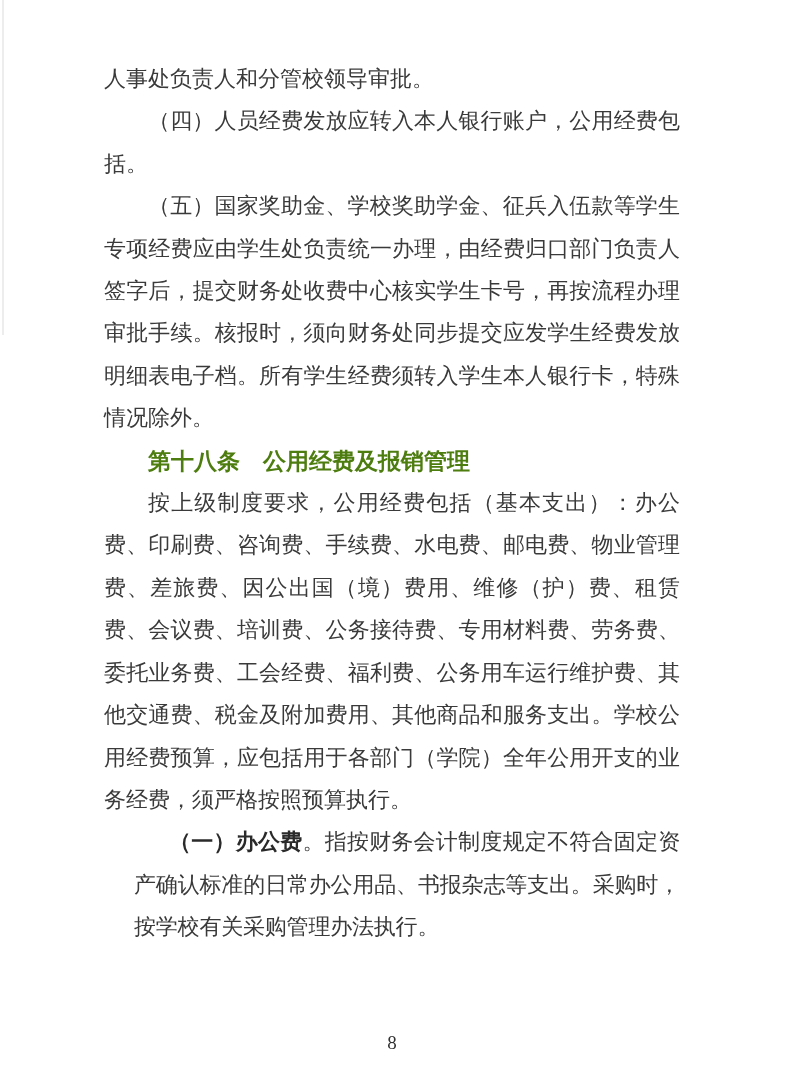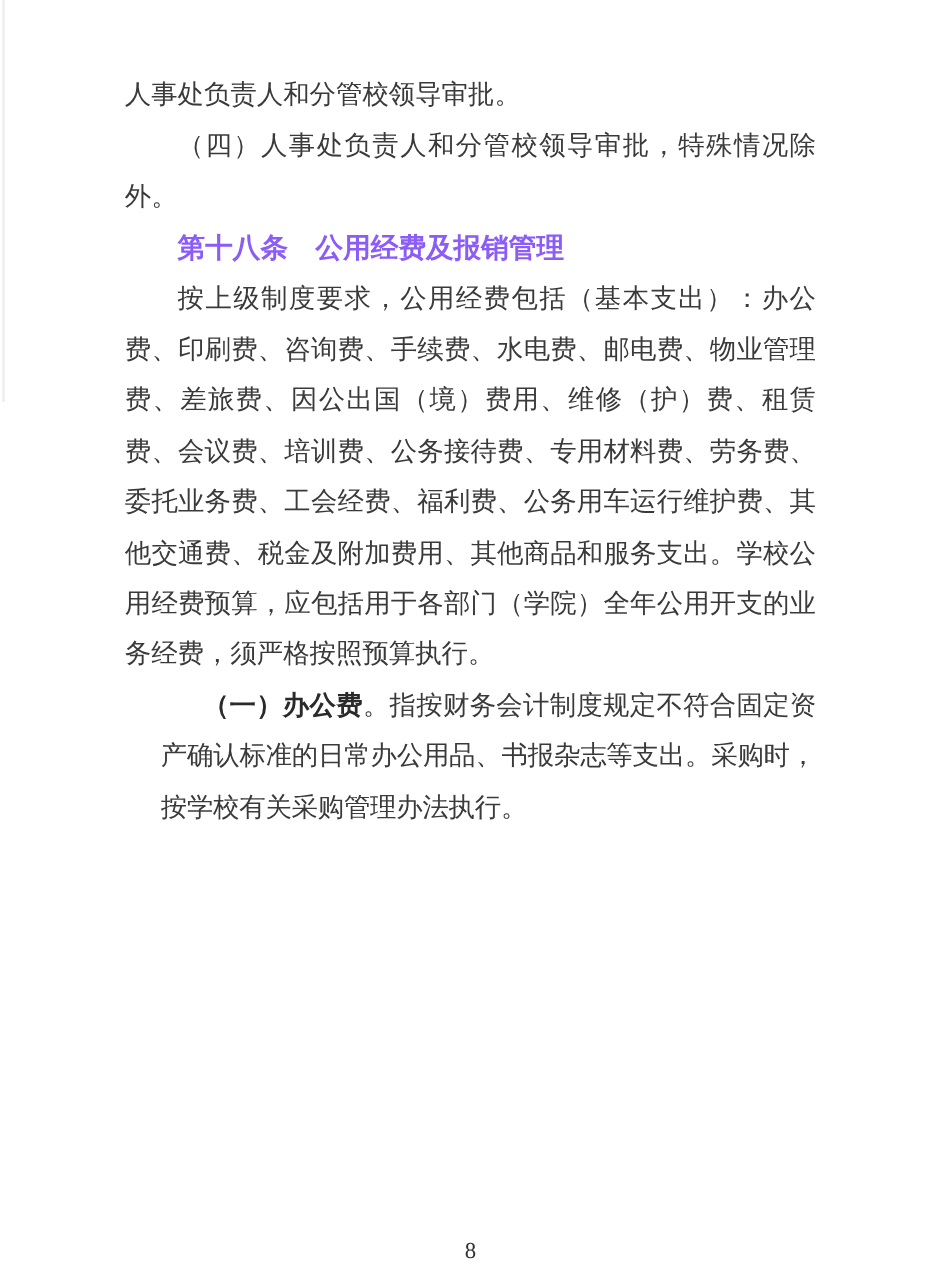--- a/index.html
+++ b/index.html
@@ -50,21 +50,21 @@
   }
   .para.indent {
     text-indent: 44px;
   }
   .heading {
     margin: 0;
     text-indent: 44px;
     font-family: "Liberation Sans", "DejaVu Sans", sans-serif;
     font-weight: bold;
     font-size: 23px;
-    color: #8b5cf6;
+    color: #4d7c0f;
     line-height: 42.4px;
   }
   .subitem {
     margin: 0 0 0 30px;
     text-indent: 16px;
     letter-spacing: -0.2px;
     text-align: justify;
     text-align-last: left;
   }
   .subitem .lead {
@@ -87,22 +87,23 @@
 <body>
 
 <div class="page">
 
   <div class="scan-artifact-left"></div>
 
   <div class="textblock">
     <p class="para">人事处负责人和分管校领导审批。</p>
 
 
-    <p class="para indent">（四）人事处负责人和分管校领导审批，特殊情况除外。</p>
+    <p class="para indent">（四）人员经费发放应转入本人银行账户，公用经费包括。</p>
 
+    <p class="para indent">（五）国家奖助金、学校奖助学金、征兵入伍款等学生专项经费应由学生处负责统一办理，由经费归口部门负责人签字后，提交财务处收费中心核实学生卡号，再按流程办理审批手续。核报时，须向财务处同步提交应发学生经费发放明细表电子档。所有学生经费须转入学生本人银行卡，特殊情况除外。</p>
 
     <h2 class="heading">第十八条　公用经费及报销管理</h2>
 
     <p class="para indent">按上级制度要求，公用经费包括（基本支出）：办公费、印刷费、咨询费、手续费、水电费、邮电费、物业管理费、差旅费、因公出国（境）费用、维修（护）费、租赁费、会议费、培训费、公务接待费、专用材料费、劳务费、委托业务费、工会经费、福利费、公务用车运行维护费、其他交通费、税金及附加费用、其他商品和服务支出。学校公用经费预算，应包括用于各部门（学院）全年公用开支的业务经费，须严格按照预算执行。</p>
 
     <p class="subitem"><span class="lead">（一）办公费</span><span>。指按财务会计制度规定不符合固定资产确认标准的日常办公用品、书报杂志等支出。采购时，按学校有关采购管理办法执行。</span></p>
 
   </div>
 
   <div class="page-number">8</div>

